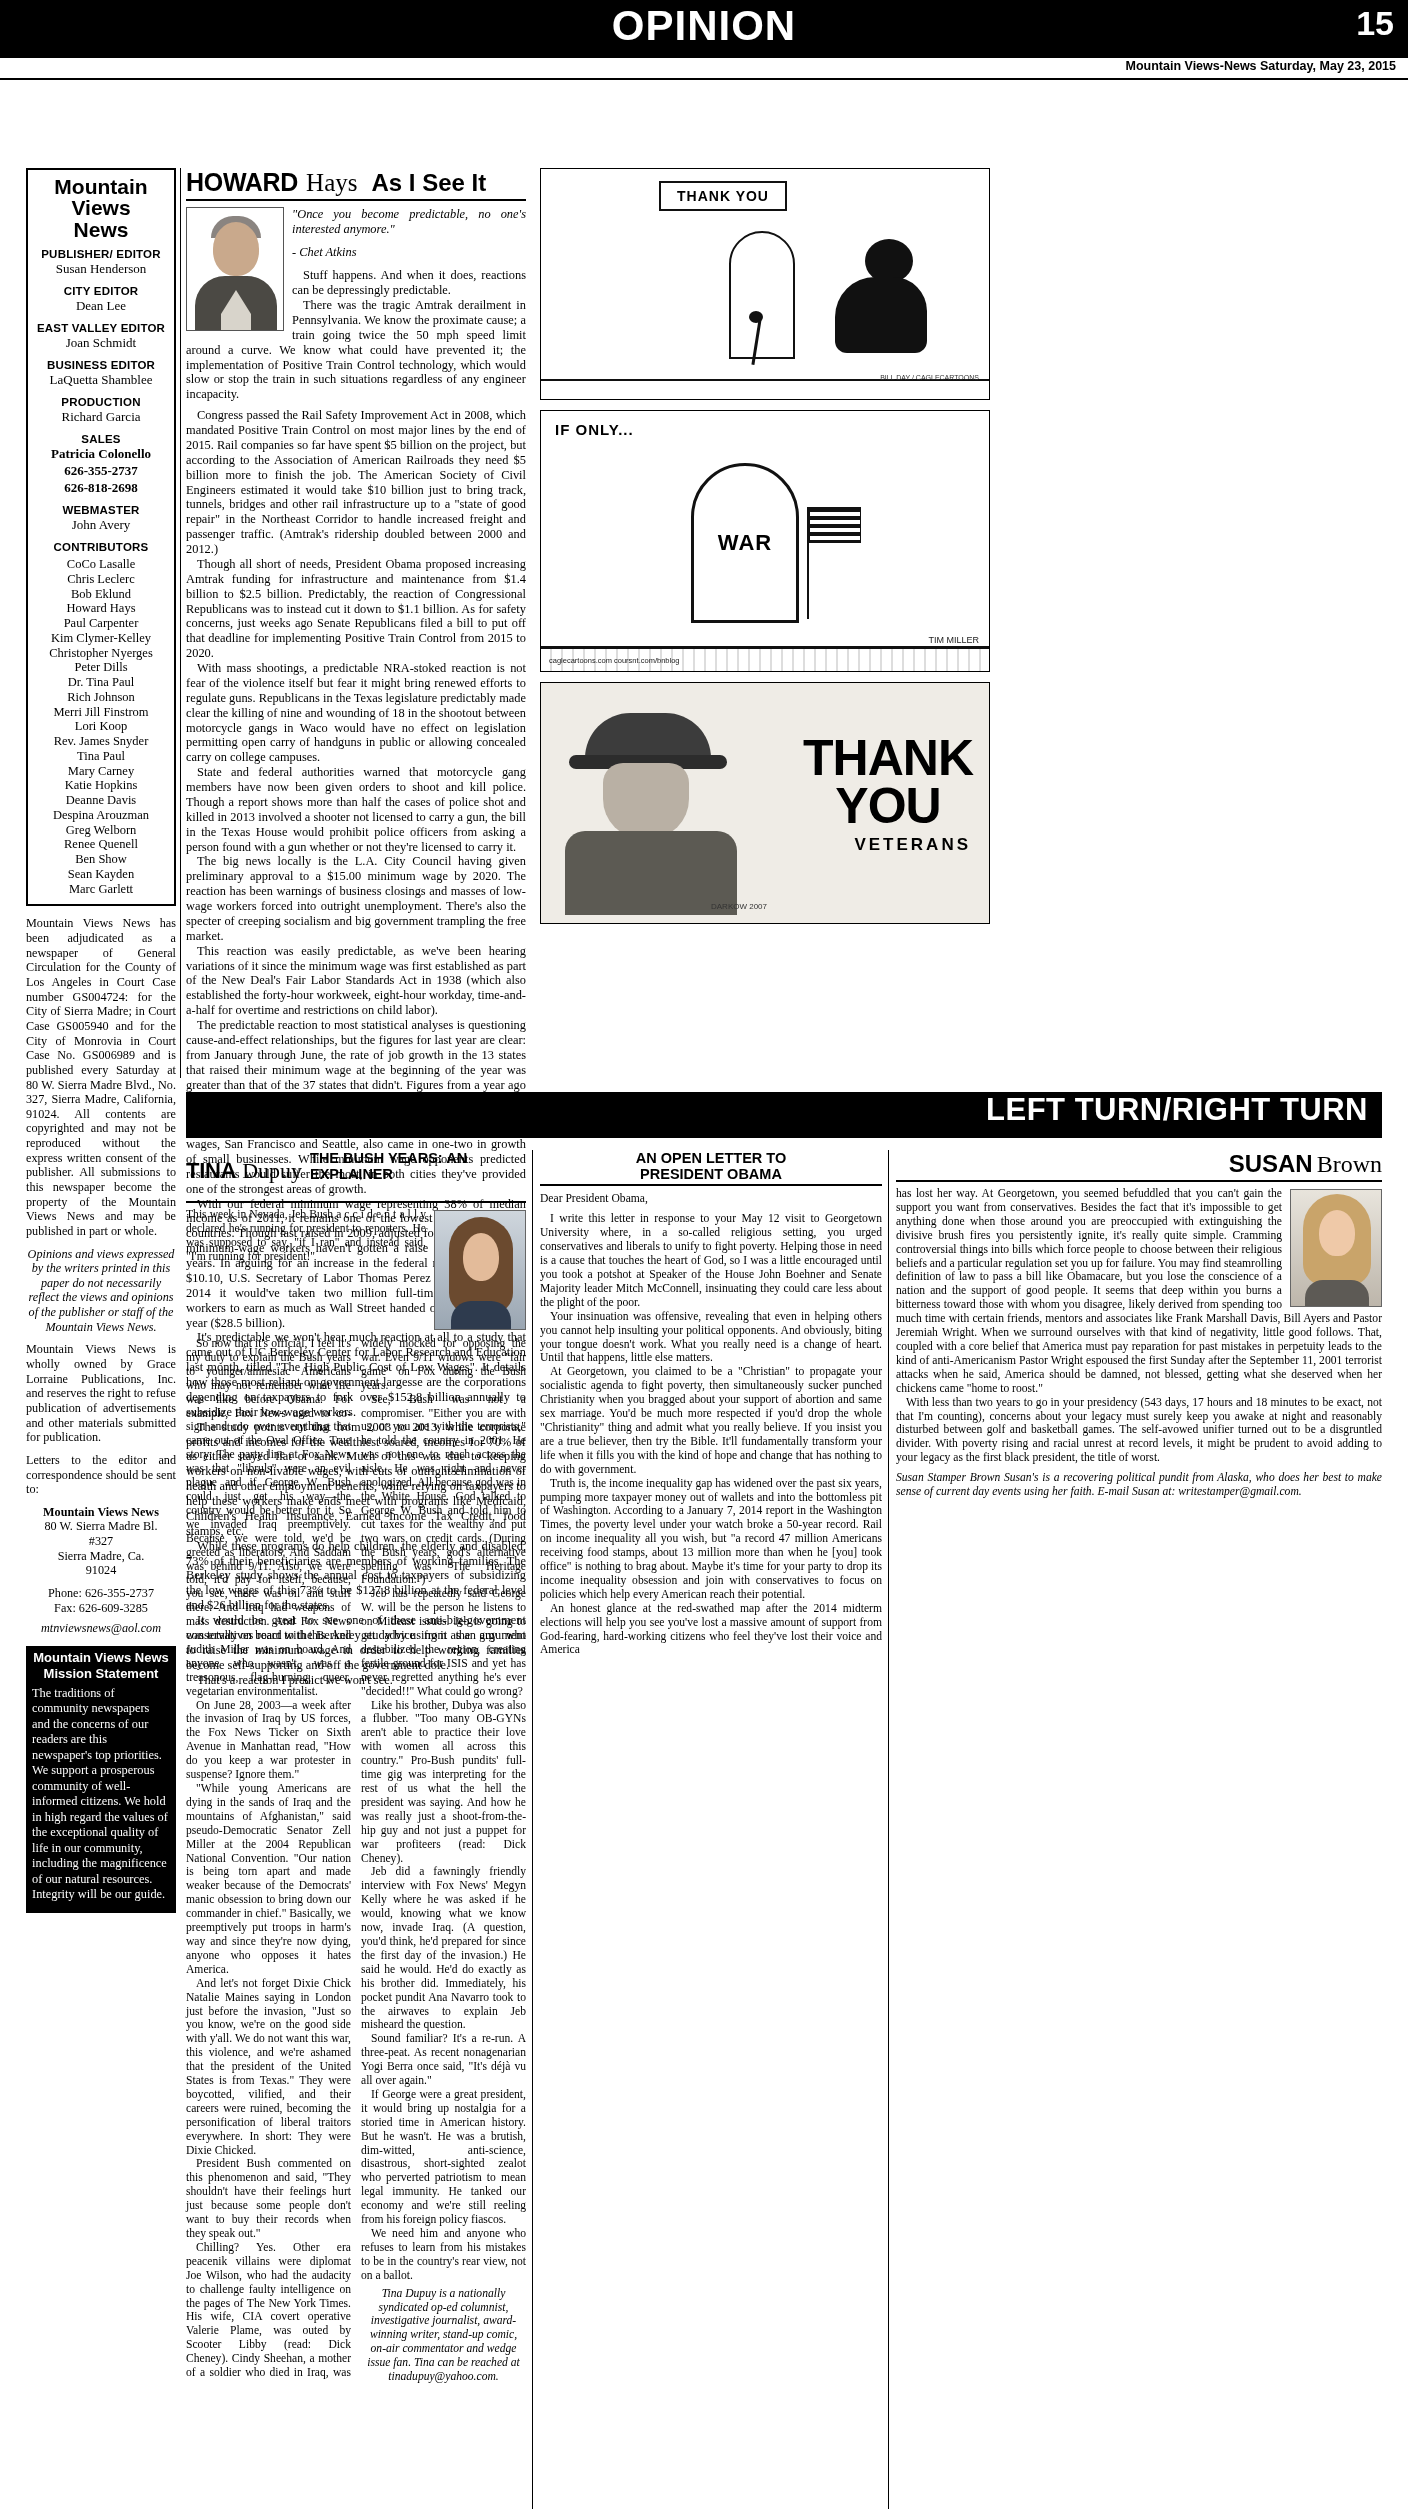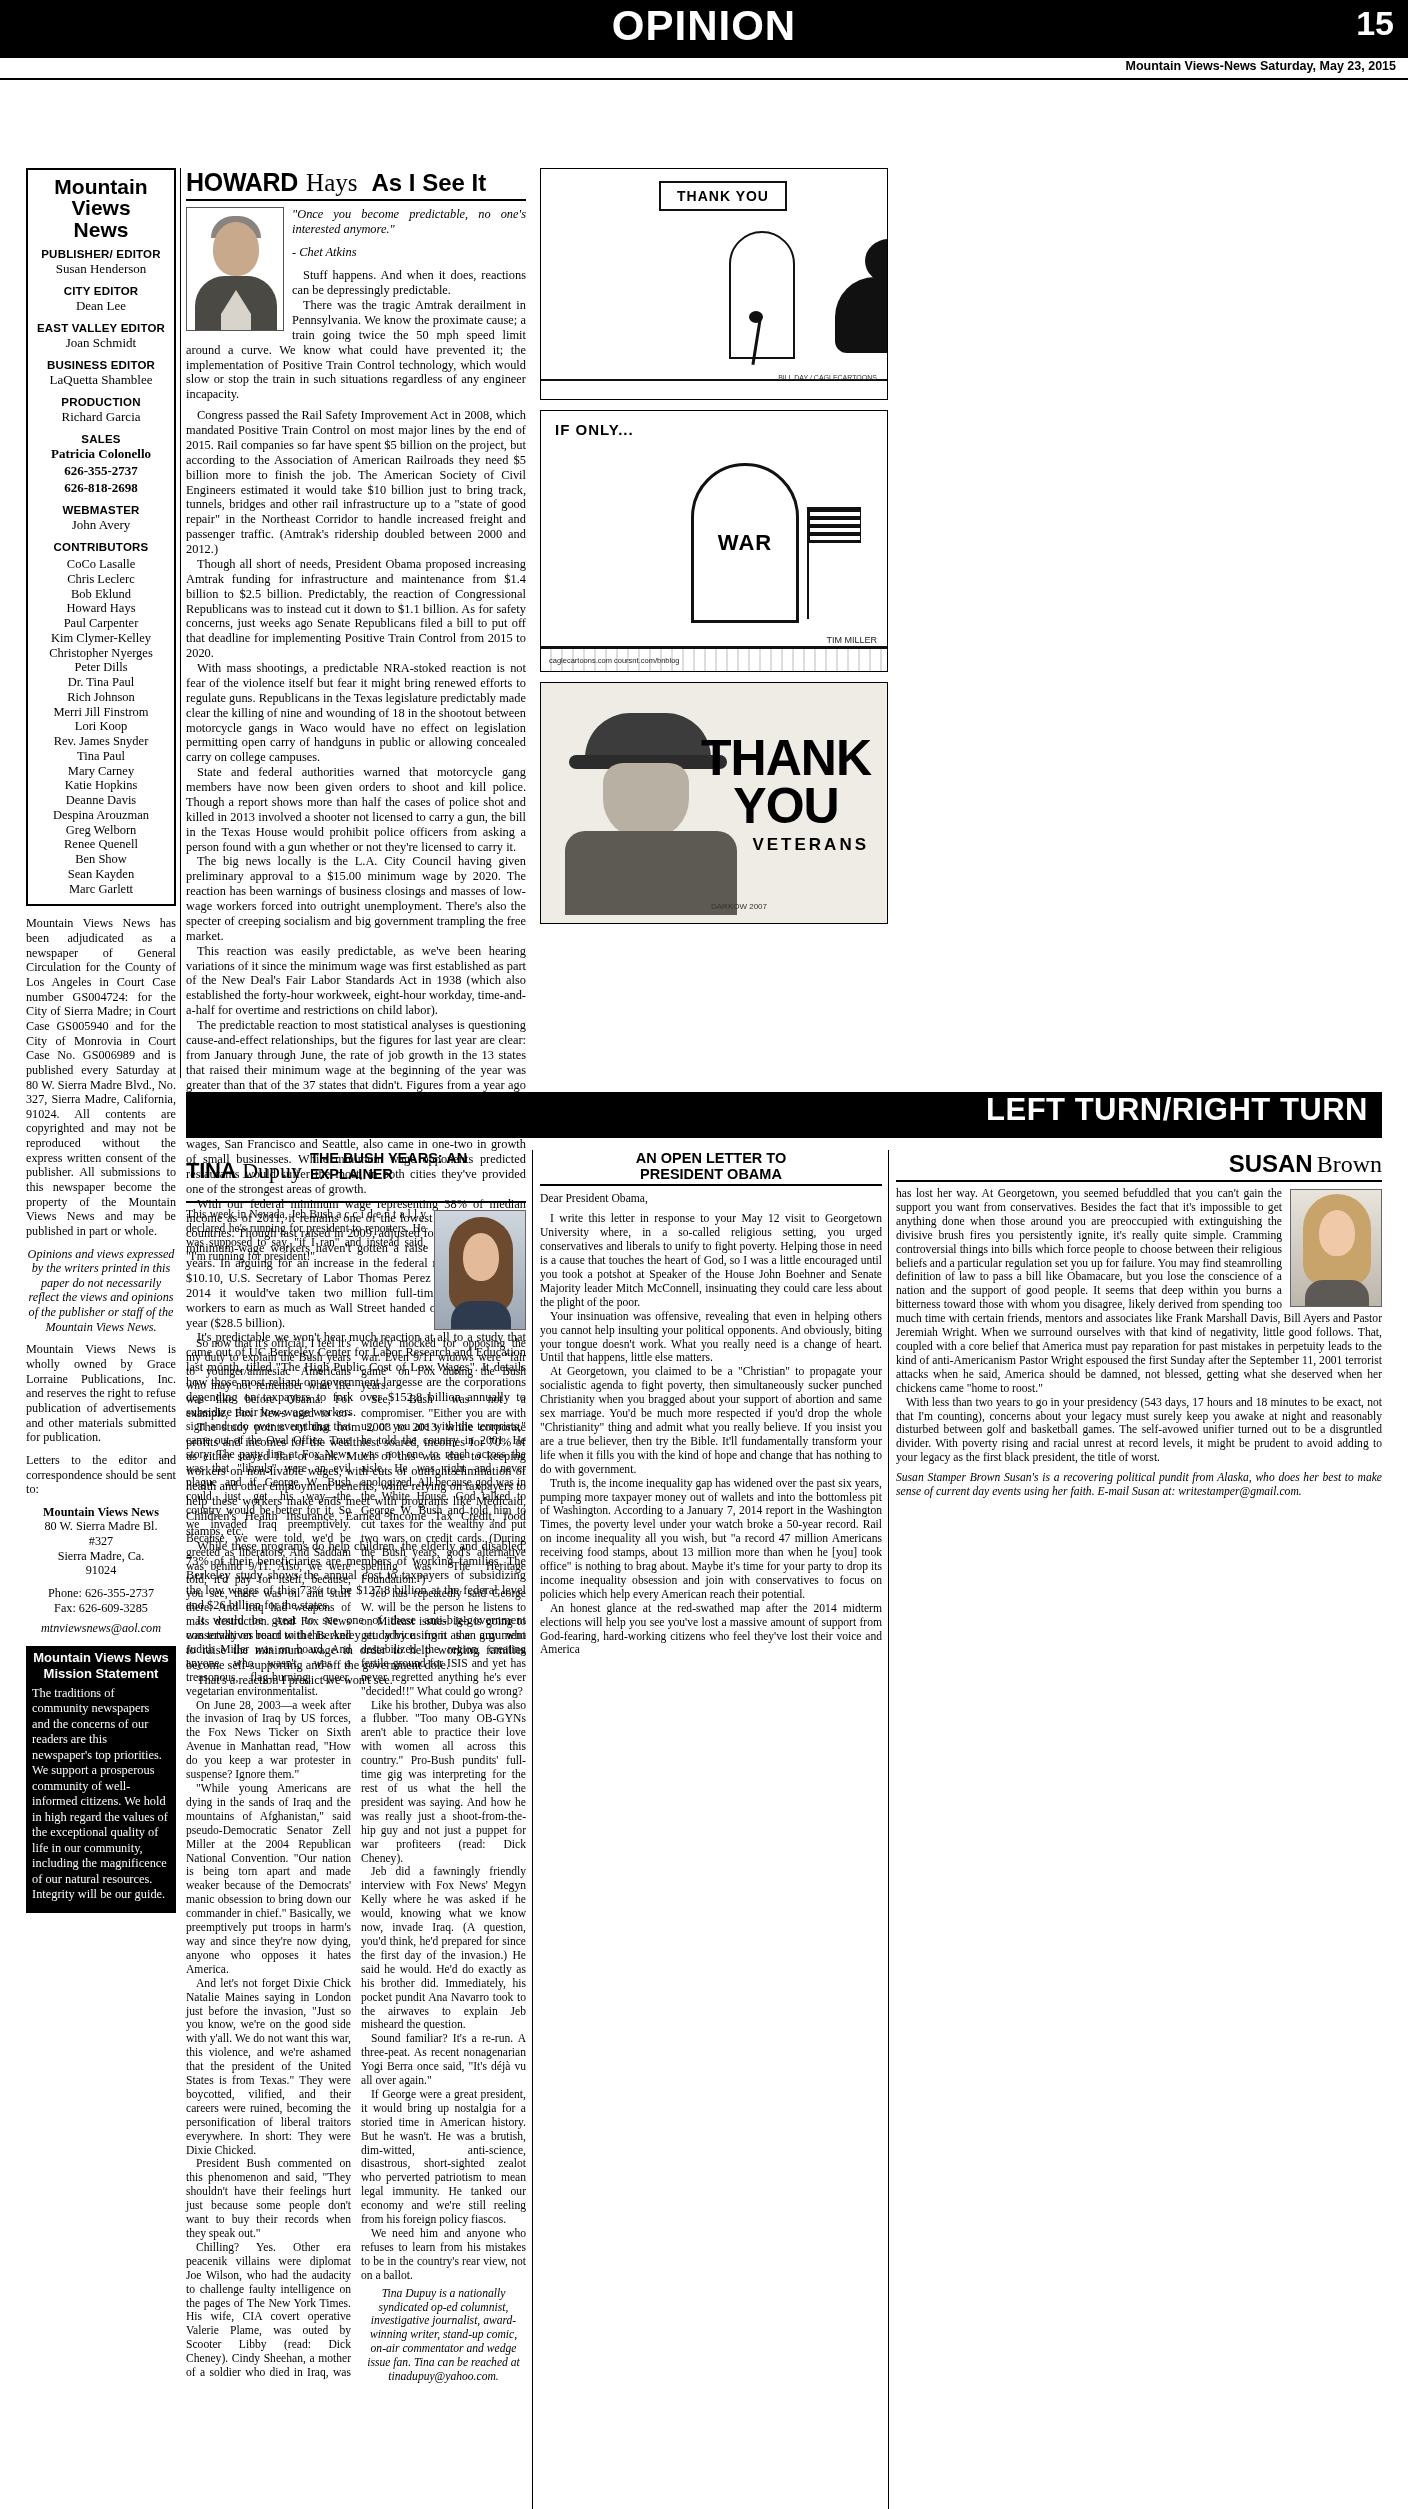--- a/index.html
+++ b/index.html
@@ -35,21 +35,21 @@
   }
   
   .page { position:relative; width:1408px; }
   .col-left {
     position:absolute; left:26px; top:88px; width:150px;
   }
   .col-mid {
     position:absolute; left:186px; top:88px; width:340px;
   }
   .col-right {
-    position:absolute; left:540px; top:88px; width:348px;border-radius:13px;
+    position:absolute; left:540px; top:88px; width:450px;border-radius:13px;
   }
   
   .mast {
     border:2px solid #000; padding:6px 5px 8px; text-align:center;
   }
   .mast .t1 {
     font-family:"Liberation Sans", sans-serif; font-weight:bold;
     font-size:21px; line-height:1.02;
   }
   .mast .role {

